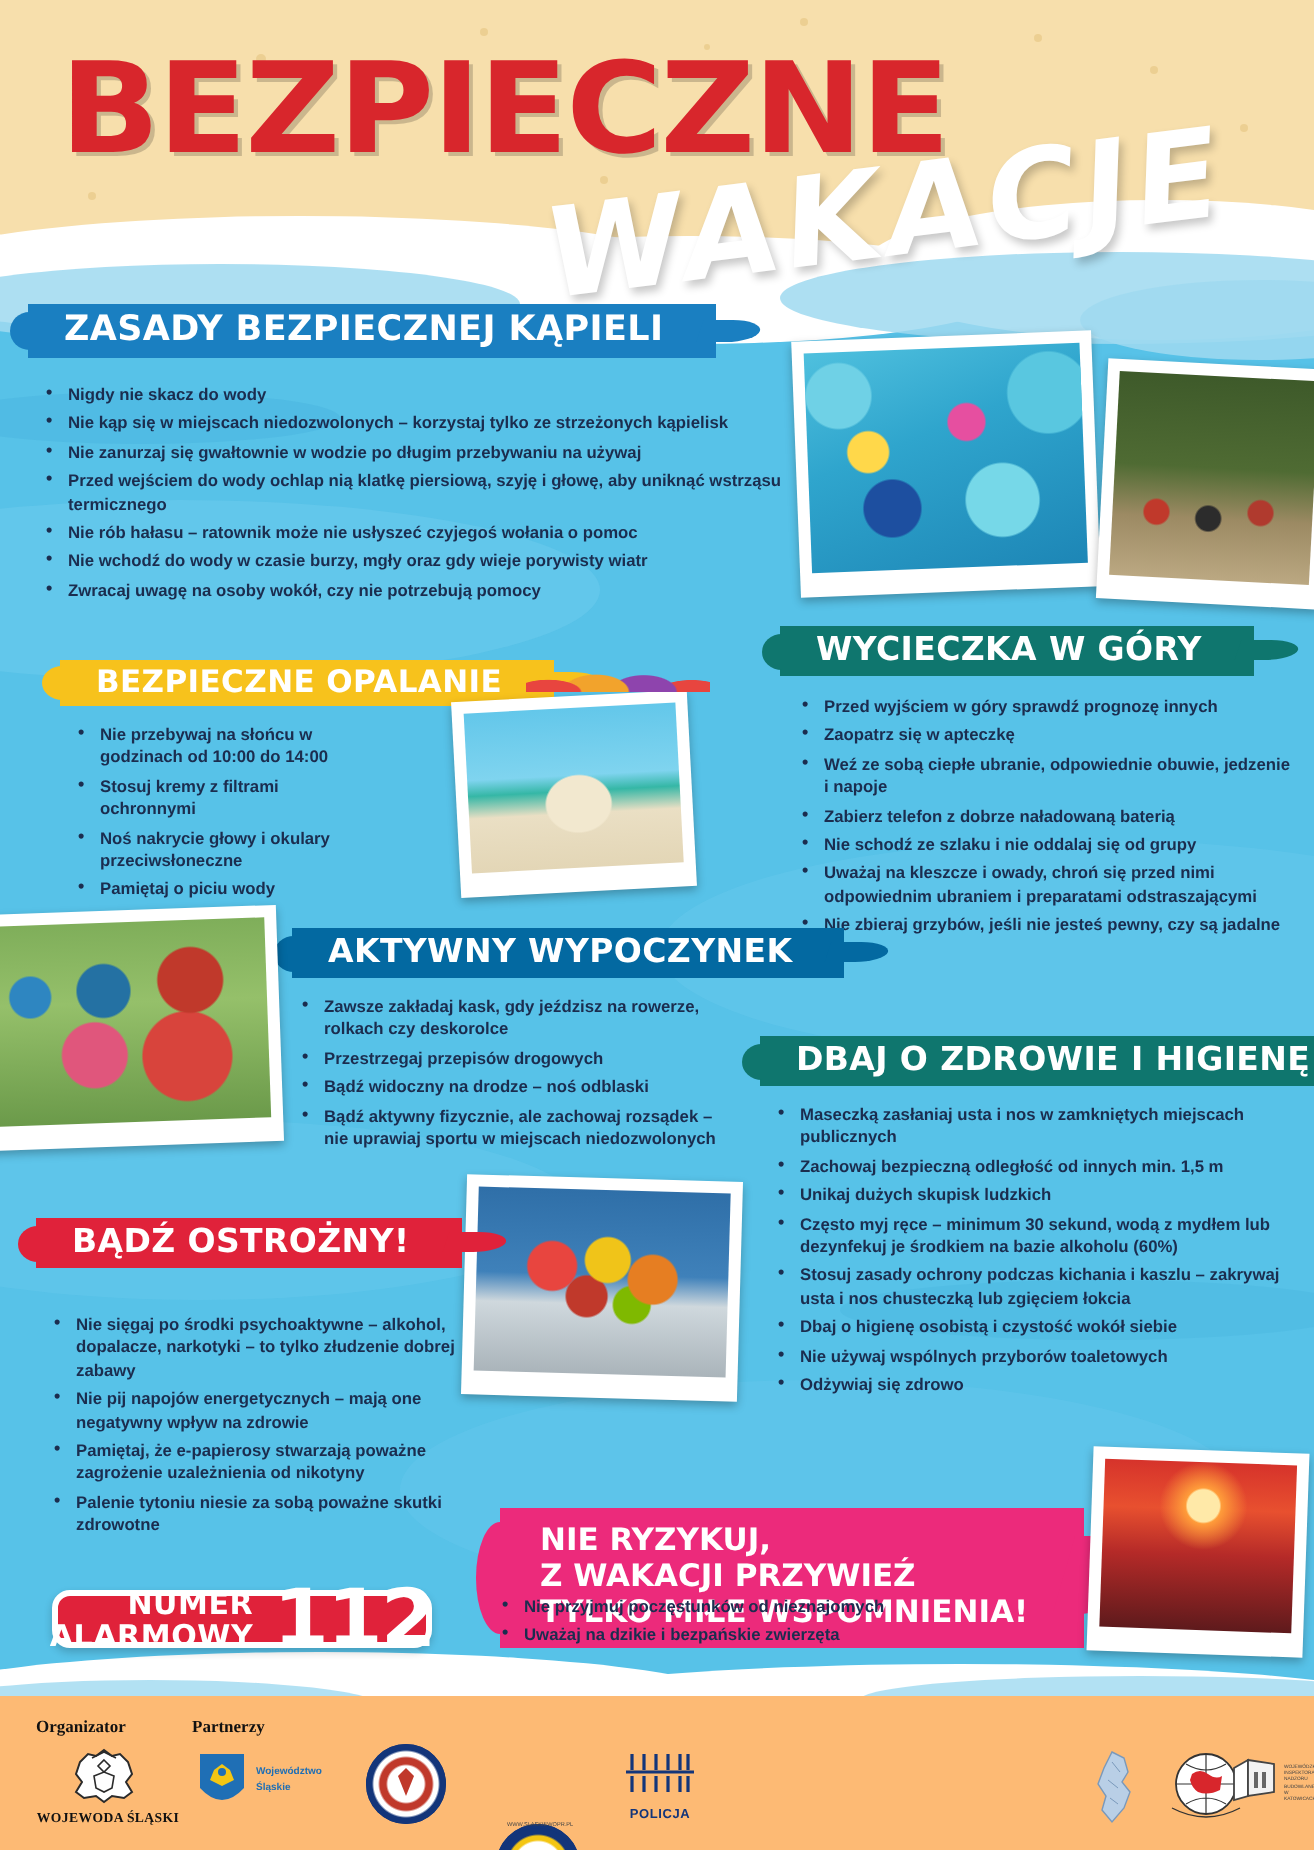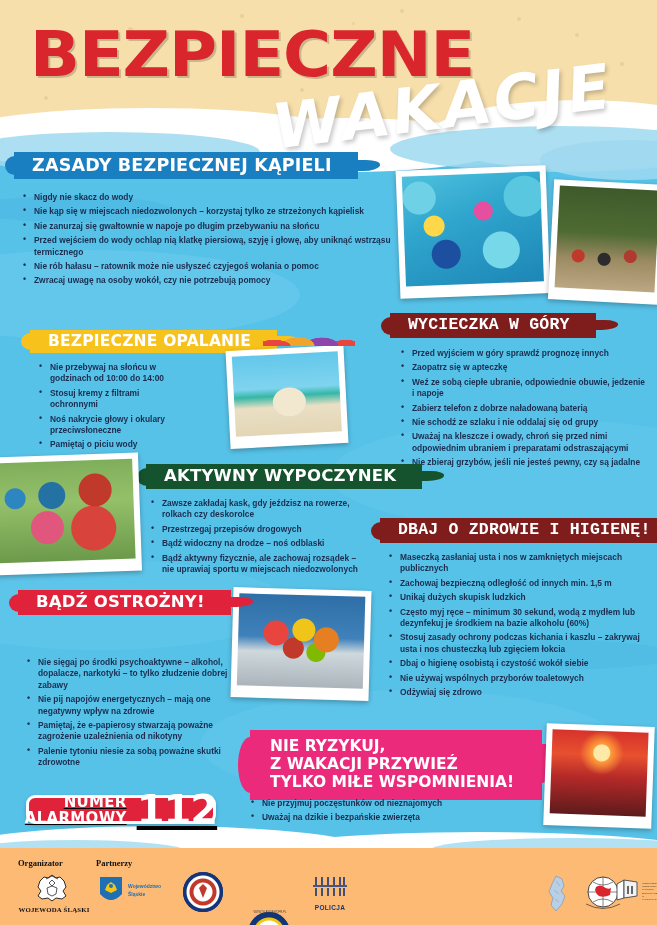--- a/index.html
+++ b/index.html
@@ -69,22 +69,22 @@
     content:""; position:absolute; left:-9px; top:14%; width:20px; height:72%;
     background: inherit; border-radius: 60% 0 0 60%;
   }
   .banner::after {
     content:""; position:absolute; right:-22px; top:28%; width:30px; height:40%;
     background: inherit; border-radius: 0 60% 60% 0;
     transform: skewX(-18deg);
   }
   .b-blue   { background:#1a7fc1; }
   .b-yellow { background:#f7c21c; }
-  .b-green  { background:#7f1d1d;font-family:Liberation Mono, monospace; }
-  .b-orange { background:#14532d; }
+  .b-green  { background:#0f766e; }
+  .b-orange { background:#0369a1; }
   .b-red    { background:#e0223a; }
 
   
   ul.pts { list-style: none; }
   ul.pts li {
     position: relative;
     padding-left: 12px;
     margin-bottom: 3px;
     color: #1b2d4f;
     font-size: 8.4px;
@@ -130,20 +130,21 @@
 
   
   .pink-callout {
     position:absolute;
     background:#ec2a7b;
     color:#ffffff;
     font-weight:800;
     font-family:"DejaVu Sans", sans-serif;
     font-size:15.5px; line-height:18px;
     padding:7px 20px 9px 20px;
+    margin-top:24px;
   }
   .pink-callout::before{
     content:""; position:absolute; left:-12px; top:10%; width:24px; height:80%;
     background:#ec2a7b; border-radius:60% 0 0 60%;
   }
   .pink-callout::after{
     content:""; position:absolute; right:-20px; top:20%; width:30px; height:55%;
     background:#ec2a7b; border-radius:0 60% 60% 0; transform:skewX(-16deg);
   }
 
@@ -215,23 +216,24 @@
   <div class="headline-main">BEZPIECZNE</div>
   <div class="headline-script">WAKACJE</div>
 
   <div class="banner b-blue" style="left:14px;top:152px;height:27px;font-size:17.5px;">
     <span>ZASADY BEZPIECZNEJ KĄPIELI</span>
   </div>
   <div class="block" style="left:22px;top:192px;width:390px;">
     <ul class="pts">
       <li>Nigdy nie skacz do wody</li>
       <li>Nie kąp się w miejscach niedozwolonych – korzystaj tylko ze strzeżonych kąpielisk</li>
-      <li>Nie zanurzaj się gwałtownie w napoje po długim przebywaniu na słońcu</li>
+      <li>Nie zanurzaj się gwałtownie w wodzie po długim przebywaniu na używaj</li>
       <li>Przed wejściem do wody ochlap nią klatkę piersiową, szyję i głowę, aby uniknąć wstrząsu termicznego</li>
       <li>Nie rób hałasu – ratownik może nie usłyszeć czyjegoś wołania o pomoc</li>
+      <li>Nie wchodź do wody w czasie burzy, mgły oraz gdy wieje porywisty wiatr</li>
       <li>Zwracaj uwagę na osoby wokół, czy nie potrzebują pomocy</li>
     </ul>
   </div>
 
   <div class="photo" style="left:398px;top:168px;width:150px;height:128px;transform:rotate(-2.2deg);">
     <div class="img" style="background:
         radial-gradient(circle at 30% 72%, #1d4fa0 0 14px, transparent 15px),
         radial-gradient(circle at 58% 34%, #e64fa0 0 9px, transparent 10px),
         radial-gradient(circle at 22% 46%, #ffd84a 0 10px, transparent 11px),
         radial-gradient(circle at 70% 70%, #76d8e8 0 18px, transparent 19px),
@@ -334,33 +336,33 @@
     <div class="img" style="background:
         radial-gradient(circle at 30% 42%, #e8453f 0 12px, transparent 13px),
         radial-gradient(circle at 52% 38%, #f0c419 0 11px, transparent 12px),
         radial-gradient(circle at 70% 48%, #e67e22 0 12px, transparent 13px),
         radial-gradient(circle at 44% 58%, #c0392b 0 10px, transparent 11px),
         radial-gradient(circle at 62% 62%, #7fb900 0 9px, transparent 10px),
         linear-gradient(180deg,#2f6fa8 0%,#3f81ba 46%,#cfd8dd 62%,#aab4ba 100%);">
     </div>
   </div>
 
-  <div class="banner b-red" style="left:18px;top:590px;height:25px;font-size:16.5px;">
+  <div class="banner b-red" style="left:18px;top:609px;height:25px;font-size:16.5px;">
     <span>BĄDŹ OSTROŻNY!</span>
   </div>
   <div class="block" style="left:26px;top:657px;width:208px;">
     <ul class="pts">
       <li>Nie sięgaj po środki psychoaktywne – alkohol, dopalacze, narkotyki – to tylko złudzenie dobrej zabawy</li>
       <li>Nie pij napojów energetycznych – mają one negatywny wpływ na zdrowie</li>
       <li>Pamiętaj, że e-papierosy stwarzają poważne zagrożenie uzależnienia od nikotyny</li>
       <li>Palenie tytoniu niesie za sobą poważne skutki zdrowotne</li>
     </ul>
   </div>
 
-  <div class="emergency" style="left:26px;top:795px;width:190px;height:29px;text-decoration:underline;">
+  <div class="emergency" style="left:26px;top:795px;width:190px;height:29px;">
     <div class="lines">
       <span>NUMER</span>
       <span>ALARMOWY</span>
     </div>
     <div class="num">112</div>
   </div>
 
   <div class="pink-callout" style="left:250px;top:730px;width:292px;">
     <div>NIE RYZYKUJ,</div>
     <div>Z WAKACJI PRZYWIEŹ</div>

